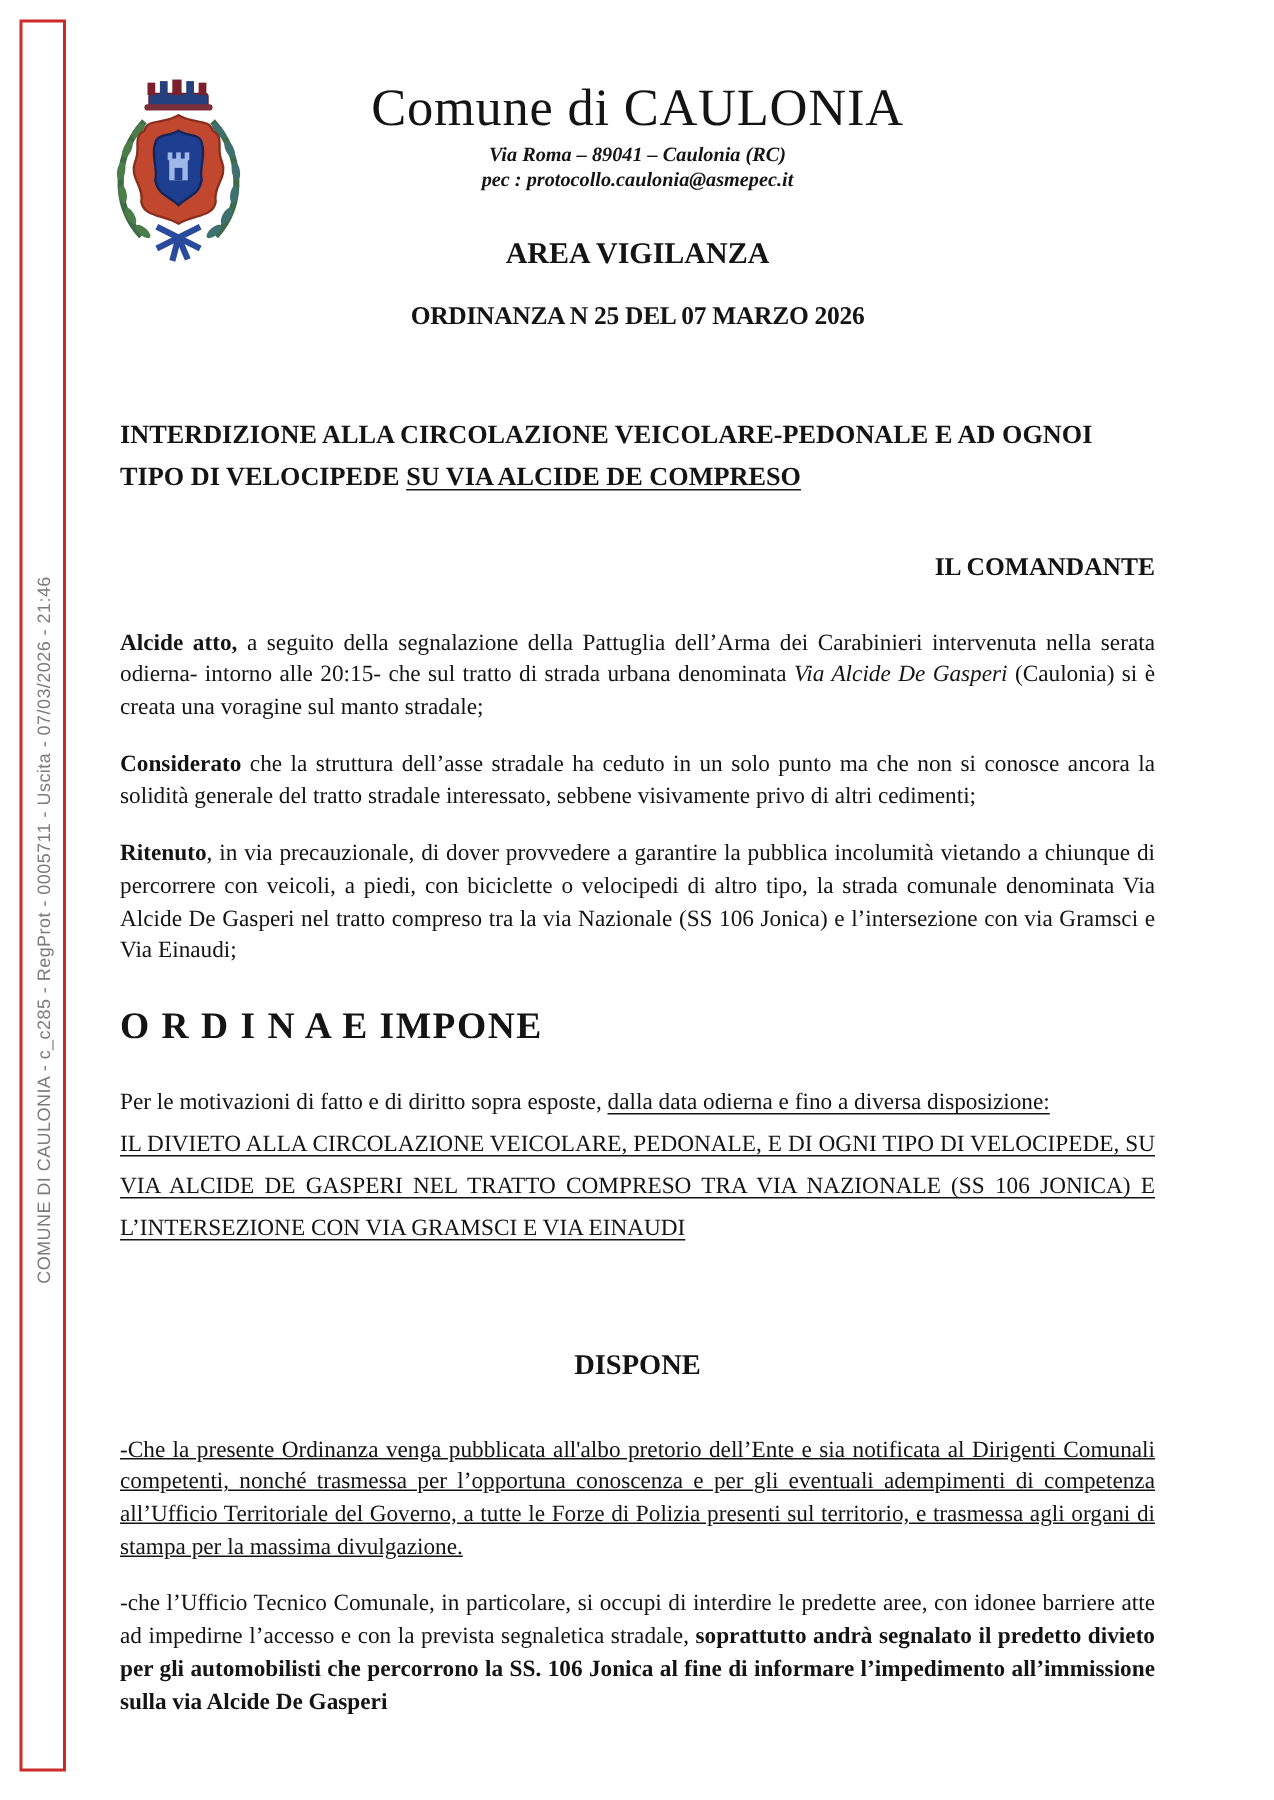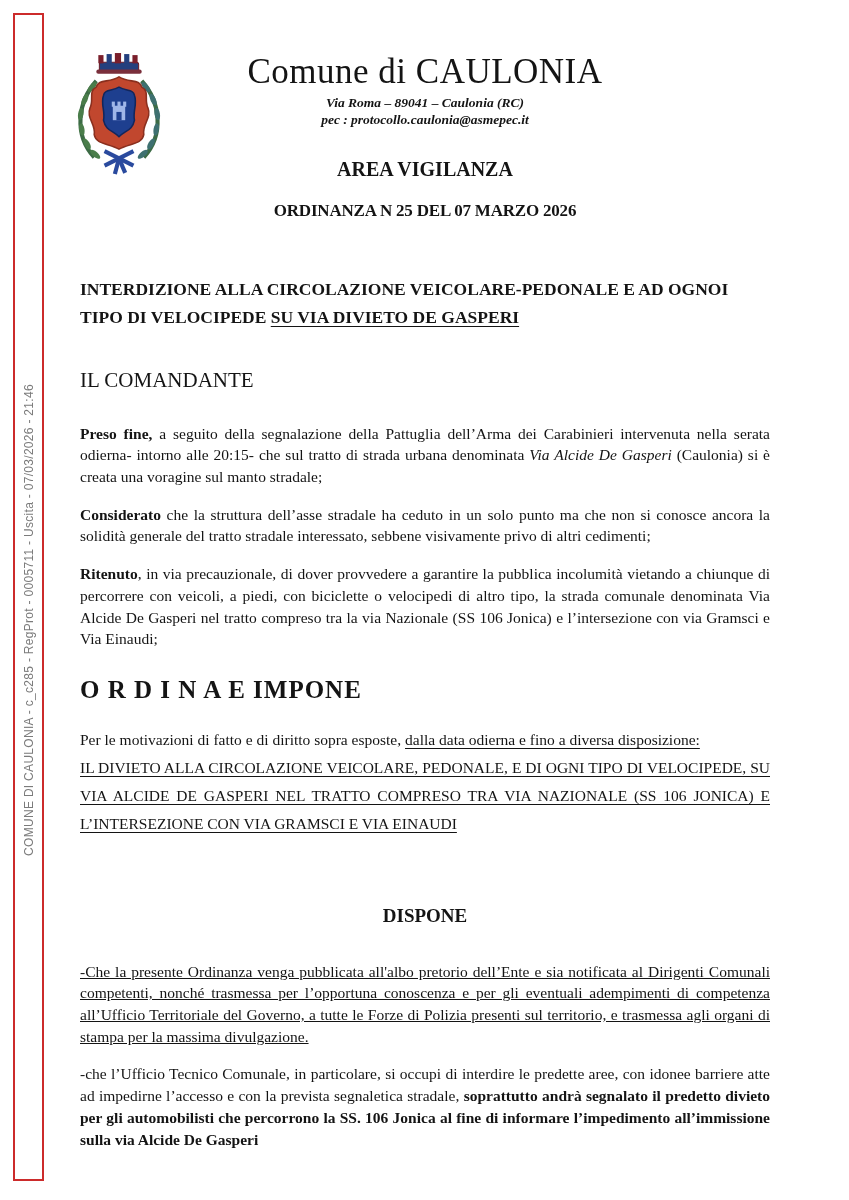--- a/index.html
+++ b/index.html
@@ -43,21 +43,21 @@
   }
   .header { position: relative; padding-top: 52px; text-align: center; }
   .crest { position: absolute; left: -14px; top: 52px; width: 106px; height: 124px; }
   .muni-title { font-size: 35px; font-weight: 400; letter-spacing: 0.5px; }
   .muni-sub { font-size: 19px; font-style: italic; margin-top: 4px; }
   .muni-addr { font-size: 13.5px; font-style: italic; font-weight: bold; margin-top: 3px; }
   .muni-pec { font-size: 13.5px; font-style: italic; font-weight: bold; margin-top: 1px; }
   .area-heading { text-align: center; font-size: 20px; font-weight: bold; margin-top: 30px; }
   .ord-number { text-align: center; font-size: 17px; font-weight: bold; margin-top: 20px; letter-spacing: -0.2px; }
   .subject { margin-top: 54px; font-size: 17.5px; font-weight: bold; line-height: 1.62; text-align: left; }
-  .role-heading { text-align: left; font-size: 21px; font-weight: normal; margin-top: 36px; }
+  .role-heading { text-align: right; font-size: 17px; font-weight: bold; margin-top: 36px; }
   .body-par { font-size: 15.5px; line-height: 1.4; text-align: justify; margin-top: 16px; }
   .visto-par { font-size: 15.5px; line-height: 1.4; text-align: left; margin-top: 11px; }
   .first-body { margin-top: 30px; }
   b.lead { font-weight: bold; }
   .ital { font-style: italic; }
   .ordina-heading { text-align: left; font-size: 25px; font-weight: bold; margin-top: 26px; letter-spacing: 1px; }
   .order-block { font-size: 15.5px; line-height: 1.82; text-align: justify; margin-top: 22px; }
   .order-caps { text-decoration: underline; text-underline-offset: 3px; }
   .premise-underline { text-decoration: underline; text-underline-offset: 3px; }
   .dispone-heading { text-align: center; font-size: 19px; font-weight: bold; margin-top: 66px; }
@@ -130,25 +130,25 @@
         </g>
       </svg>
       <div class="muni-title">Comune di CAULONIA</div>
       <div class="muni-addr">Via Roma – 89041 – Caulonia (RC)</div>
       <div class="muni-pec">pec : protocollo.caulonia@asmepec.it</div>
     </div>
 
     <div class="area-heading">AREA VIGILANZA</div>
     <div class="ord-number">ORDINANZA N 25 DEL 07 MARZO 2026</div>
 
-    <div class="subject"><span>INTERDIZIONE ALLA CIRCOLAZIONE VEICOLARE-PEDONALE E AD OGNOI TIPO DI VELOCIPEDE </span><span class="u">SU VIA DIVIETO DE GASPERI</span></div>
+    <div class="subject"><span>INTERDIZIONE ALLA CIRCOLAZIONE VEICOLARE-PEDONALE E AD OGNOI TIPO DI VELOCIPEDE </span><span class="u">SU VIA ALCIDE DE COMPRESO</span></div>
 
     <div class="role-heading">IL COMANDANTE</div>
 
-    <p class="body-par first-body"><b class="lead">Preso fine,</b><span> a seguito della segnalazione della Pattuglia dell’Arma dei Carabinieri intervenuta nella serata odierna- intorno alle 20:15- che sul tratto di strada urbana denominata </span><span class="ital">Via Alcide De Gasperi</span><span> (Caulonia) si è creata una voragine sul manto stradale;</span></p>
+    <p class="body-par first-body"><b class="lead">Alcide atto,</b><span> a seguito della segnalazione della Pattuglia dell’Arma dei Carabinieri intervenuta nella serata odierna- intorno alle 20:15- che sul tratto di strada urbana denominata </span><span class="ital">Via Alcide De Gasperi</span><span> (Caulonia) si è creata una voragine sul manto stradale;</span></p>
 
     <p class="body-par"><b class="lead">Considerato</b><span> che la struttura dell’asse stradale ha ceduto in un solo punto ma che non si conosce ancora la solidità generale del tratto stradale interessato, sebbene visivamente privo di altri cedimenti;</span></p>
 
     <p class="body-par"><b class="lead">Ritenuto</b><span>, in via precauzionale, di dover provvedere a garantire la pubblica incolumità vietando a chiunque di percorrere con veicoli, a piedi, con biciclette o velocipedi di altro tipo, la strada comunale denominata Via Alcide De Gasperi nel tratto compreso tra la via Nazionale (SS 106 Jonica) e l’intersezione con via Gramsci e Via Einaudi;</span></p>
 
 
     <div class="ordina-heading">O R D I N A E IMPONE</div>
 
     <p class="order-block"><span>Per le motivazioni di fatto e di diritto sopra esposte, </span><span class="premise-underline">dalla data odierna e fino a diversa disposizione:</span><br><span class="order-caps"> IL DIVIETO ALLA CIRCOLAZIONE VEICOLARE, PEDONALE, E DI OGNI TIPO DI VELOCIPEDE, SU VIA ALCIDE DE GASPERI NEL TRATTO COMPRESO TRA VIA NAZIONALE (SS 106 JONICA)  E L’INTERSEZIONE CON VIA GRAMSCI E VIA EINAUDI</span></p>
 

